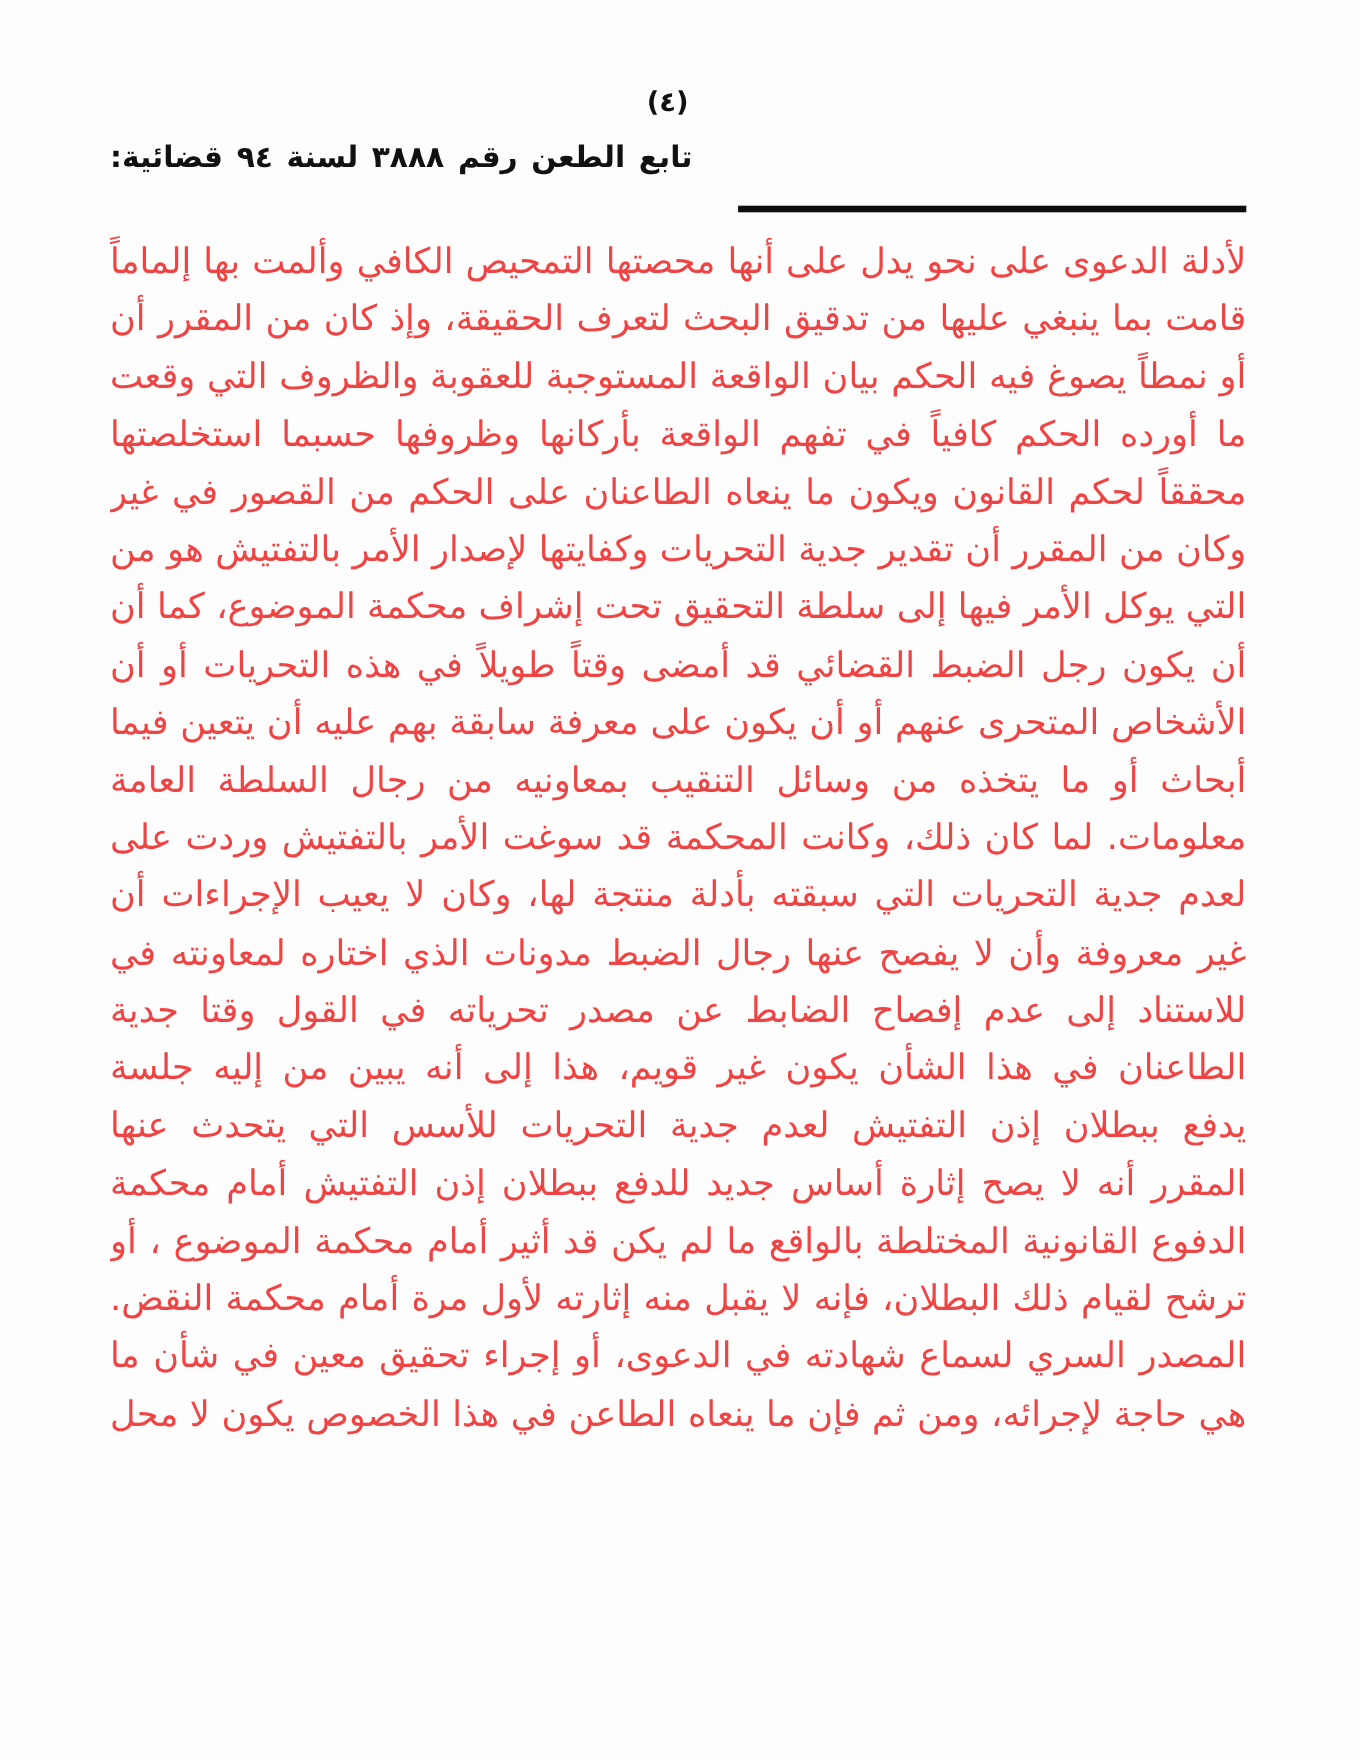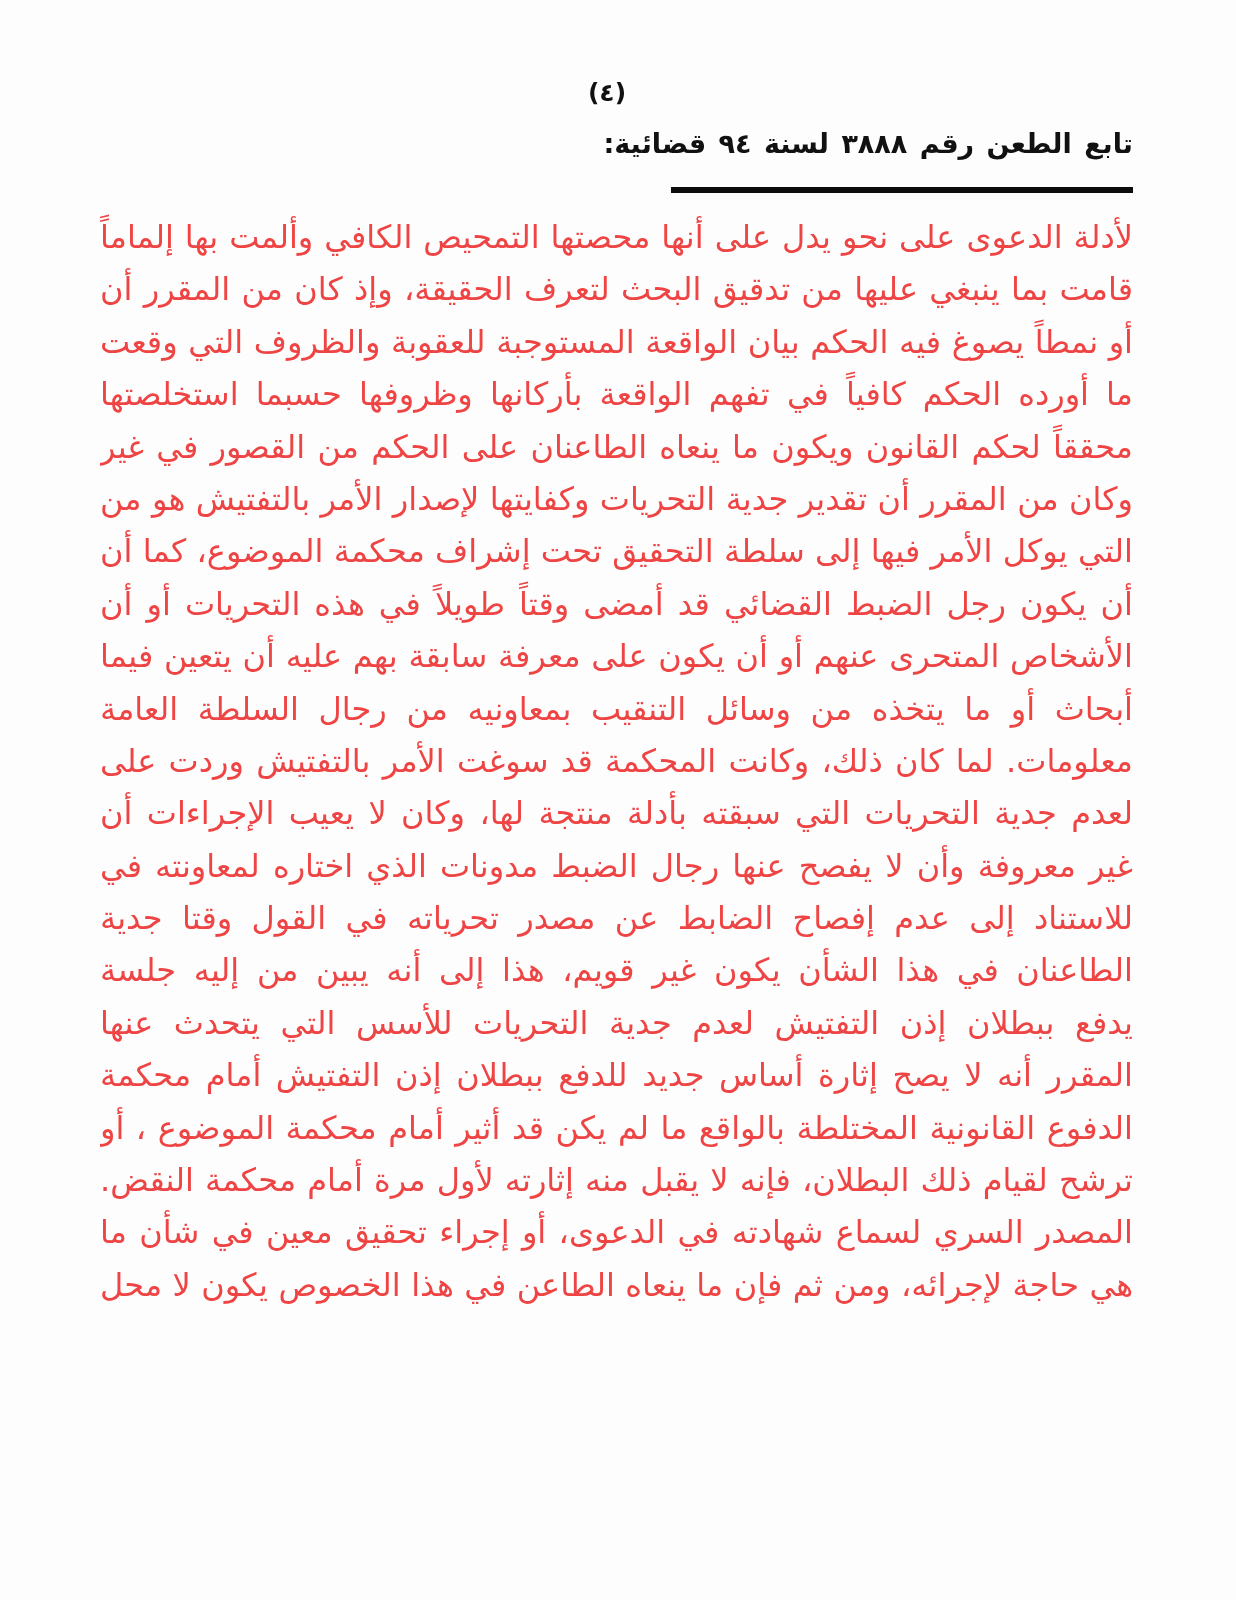--- a/index.html
+++ b/index.html
@@ -22,21 +22,21 @@
     text-align: center;
     font-size: 25px;
     font-weight: bold;
     direction: rtl;
   }
   .case-header {
     position: absolute;
     top: 128px;
     right: 103px;
     width: 1033px;
-    text-align: right;
+    text-align: left;
     direction: rtl;
     font-size: 27px;
     font-weight: bold;
     letter-spacing: 0.5px;
     word-spacing: 3px;
   }
   .header-divider {
     position: absolute;
     top: 187px;
     right: 103px;

